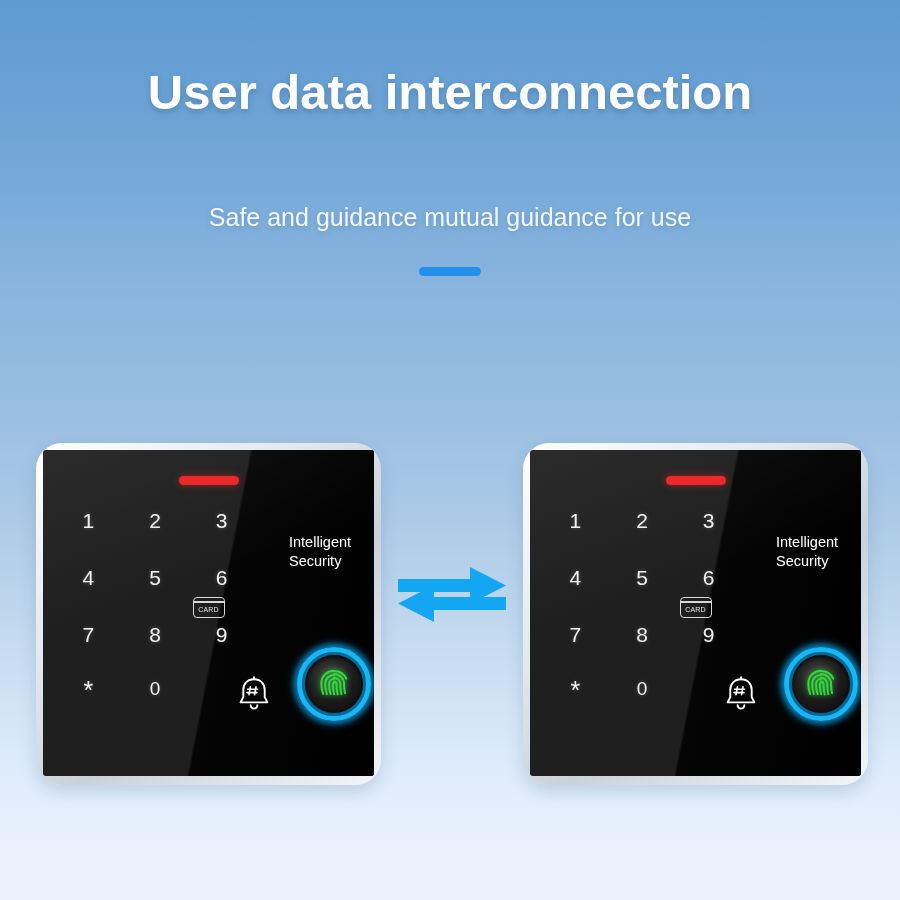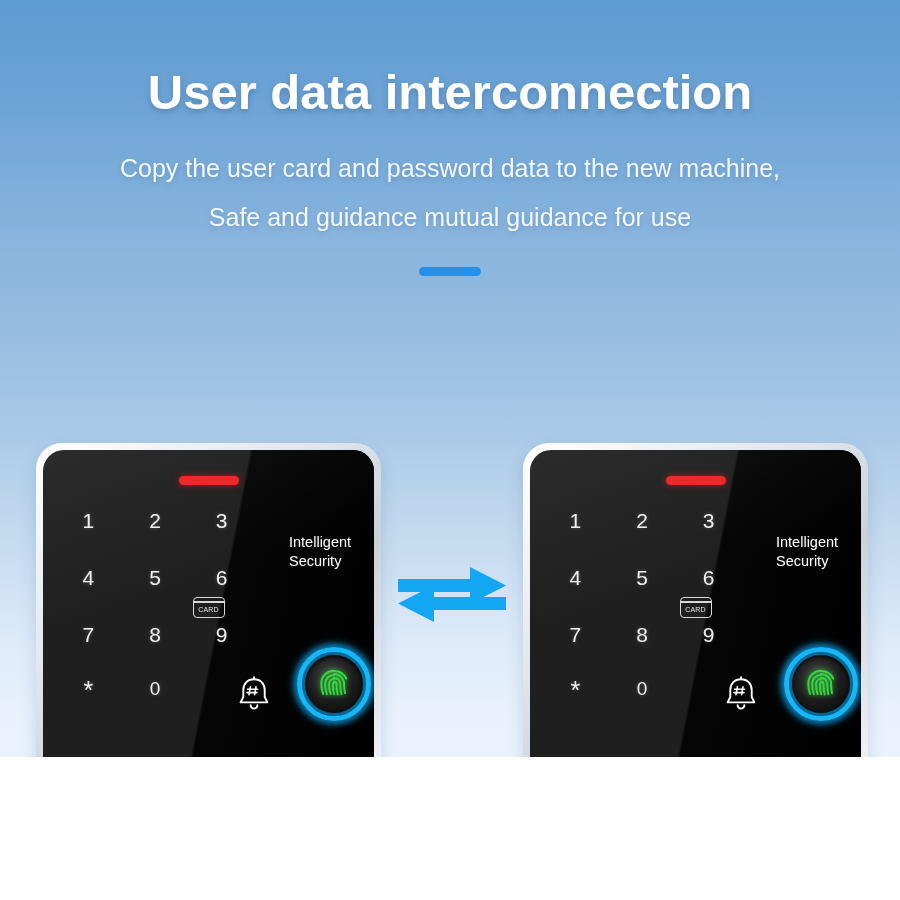--- a/index.html
+++ b/index.html
@@ -9,21 +9,21 @@
   body {
     width: 900px;
     height: 900px;
     overflow: hidden;
     font-family: "Liberation Sans", sans-serif;
   }
 
   #page {
     position: relative;
     width: 900px;
-    height: 757px;
+    height: 900px;
     background: linear-gradient(to bottom,
         #5e9bd1 0%,
         #6ea4d6 14%,
         #86b3dd 30%,
         #96bce0 43%,
         #a7c7e6 55%,
         #c2d9ee 70%,
         #dceafa 84%,
         #e8f1fc 94%,
         #eaf3fd 100%);
@@ -99,21 +99,21 @@
     box-shadow: 0 7px 16px rgba(70, 110, 150, 0.22);
   }
 
   
   .face {
     position: absolute;
     top: 7px;
     left: 7px;
     right: 7px;
     bottom: 9px;
-    border-radius: 21px;
+    border-radius: 3px;
     background: #1f1f1f;
     overflow: hidden;
   }
   
   .face::after {
     content: "";
     position: absolute;
     inset: 0;
     background: linear-gradient(101deg,
         rgba(0,0,0,0) 0%,
@@ -294,21 +294,21 @@
   .arrow-svg { display: block; width: 108px; height: 68px; }
 </style>
 </head>
 <body>
 
 <div id="page">
 
   <div class="header">
     <h1 class="title">User data interconnection</h1>
     <p class="subtitle">
-      <span>Copy the user card and password data to the new machine,</span><br>
+      <br>
       <span>Safe and guidance mutual guidance for use</span>
     </p>
   </div>
 
   <div class="divider-wrap">
     <div class="divider-bar"></div>
   </div>
 
   <div class="stage">
 

